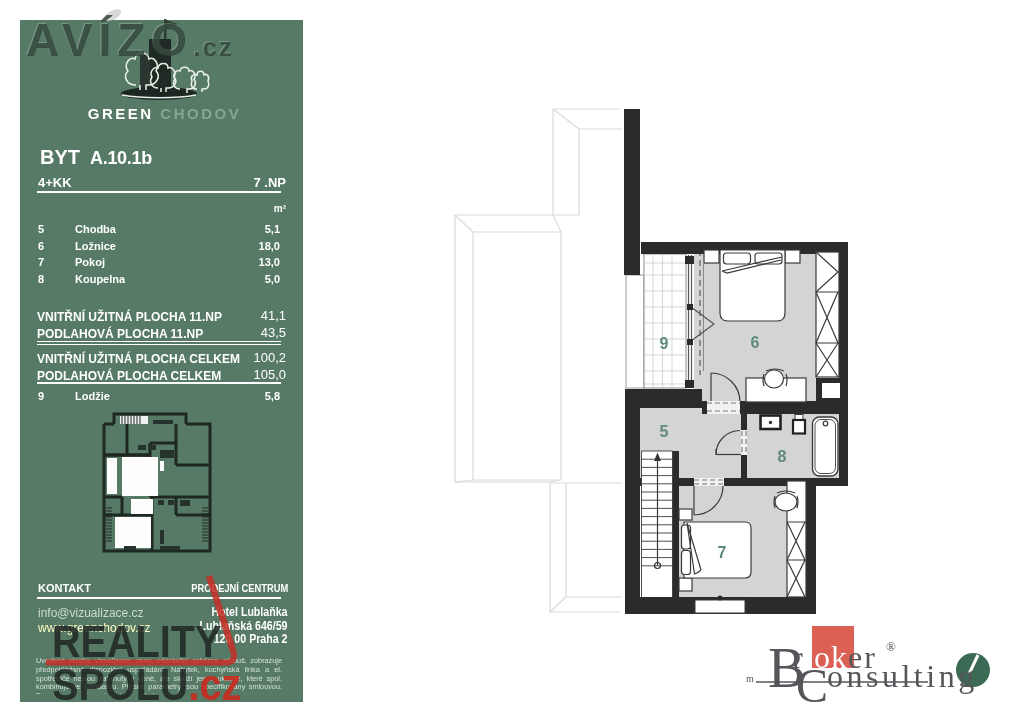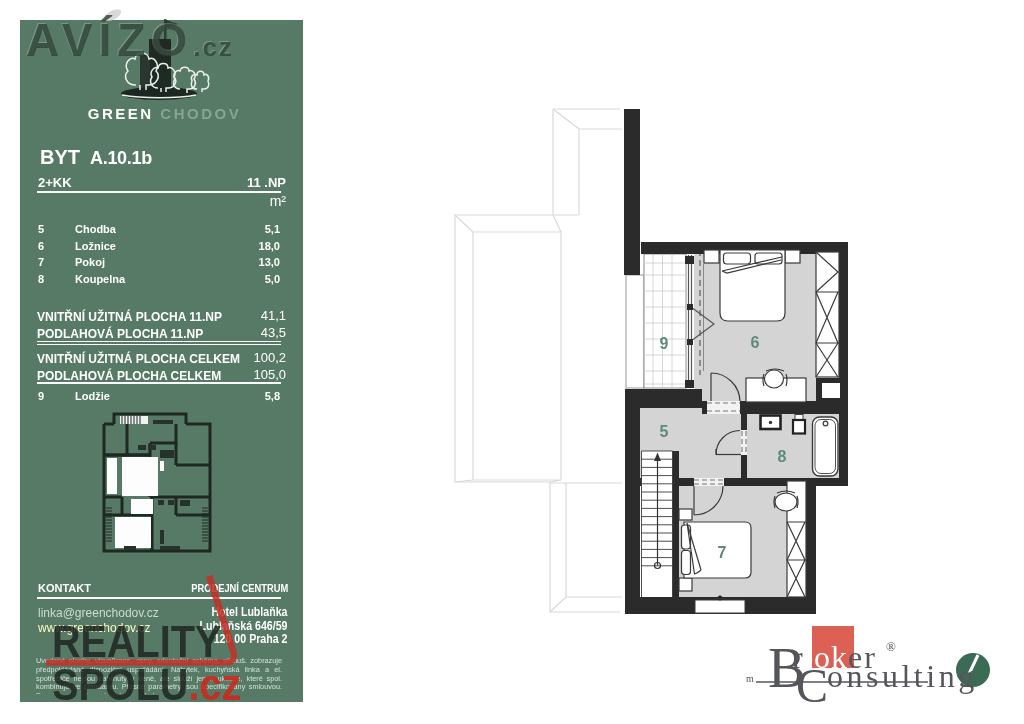--- a/index.html
+++ b/index.html
@@ -18,25 +18,25 @@
 </head>
 <body>
 
 <div class="panel">
 
   <div class="abs" style="left:6px;top:85px;width:277px;text-align:center;font-size:15px;font-weight:bold;letter-spacing:2.5px;">
     <span style="color:#fff;">GREEN</span> <span style="color:#87a495;">CHODOV</span>
   </div>
 
   <div class="abs" style="left:20px;top:126px;font-size:20px;font-weight:bold;color:#fff;">BYT<span style="font-size:18px;margin-left:10px;letter-spacing:-0.3px;">A.10.1b</span></div>
-  <div class="abs" style="left:18px;top:155px;font-size:13px;font-weight:bold;color:#fff;">2+KK</div>
-  <div class="abs" style="right:17px;top:155px;font-size:13px;font-weight:bold;color:#fff;">11 .NP</div>
+  <div class="abs" style="left:18px;top:155px;font-size:13px;font-weight:bold;color:#fff;">4+KK</div>
+  <div class="abs" style="right:17px;top:155px;font-size:13px;font-weight:bold;color:#fff;">7 .NP</div>
   <div class="line" style="top:171px;height:2px;"></div>
 
-  <div class="abs" style="right:17px;top:173px;font-size:14px;font-weight:normal;color:#fff;">m²</div>
+  <div class="abs" style="right:17px;top:183px;font-size:10px;font-weight:bold;color:#fff;">m²</div>
 
   <div class="row" style="top:203px;">
       <span class="num">5</span>
       <span class="nm">Chodba</span>
       <span class="val">5,1</span>
     </div>
   <div class="row" style="top:220px;">
       <span class="num">6</span>
       <span class="nm">Ložnice</span>
       <span class="val">18,0</span>
@@ -65,21 +65,21 @@
   <div class="line" style="top:362px;height:1.5px;"></div>
   <div class="row" style="top:370px;">
       <span class="num">9</span>
       <span class="nm">Lodžie</span>
       <span class="val">5,8</span>
     </div>
 
   <div class="abs" style="left:18px;top:562px;font-size:11px;font-weight:bold;color:#fff;">KONTAKT</div>
   <div class="abs" style="right:15px;top:562px;font-size:11px;font-weight:bold;color:#fff;transform:scaleX(0.85);transform-origin:right top;">PRODEJNÍ CENTRUM</div>
   <div class="line" style="top:577px;height:2px;"></div>
-  <div class="abs" style="left:18px;top:586px;font-size:12px;color:#cddbd2;">linka@greenchodov.cz</div>
+  <div class="abs" style="left:18px;top:586px;font-size:12px;color:#cddbd2;">info@vizualizace.cz</div>
   <div class="abs" style="left:18px;top:601px;font-size:12px;color:#fef9c3;">www.greenchodov.cz</div>
   <div class="abs" style="right:15px;top:586px;font-size:12.5px;line-height:13.7px;font-weight:bold;color:#fff;text-align:right;transform:scaleX(0.85);transform-origin:right top;">Hotel Lublaňka<br>Lublaňská 646/59<br>120 00 Praha 2</div>
 
   <div class="abs" style="left:16px;top:637px;width:246px;height:37px;overflow:hidden;font-size:7.3px;line-height:8.8px;color:#d3e2d8;text-align:justify;">
     Uvedené plochy, vizualizace, ceny, orientační schéma, přísluš. zobrazuje
     předpokládané dispoziční uspořádání. Nábytek, kuchyňská linka a el. spotřebiče nejsou
     zahrnuty v ceně, ale slouží jen k ukázce, které spol. kombinuje ve standardu. Přesné parametry
     jsou specifikovány smlouvou. Developer si vyhrazuje právo na drobné změny.
   </div>
 </div>

